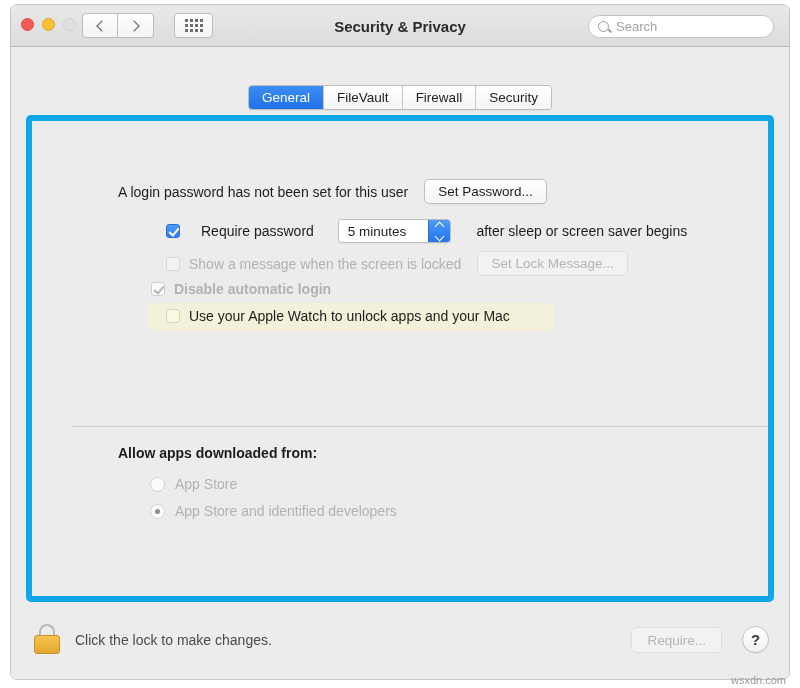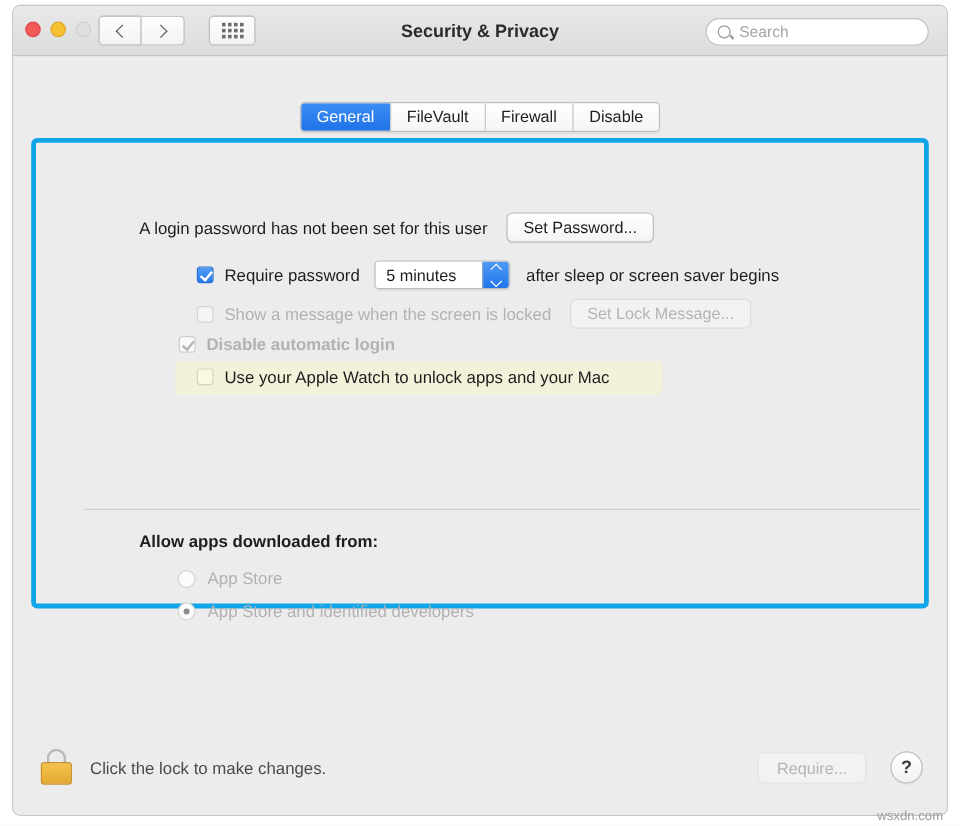--- a/index.html
+++ b/index.html
@@ -185,23 +185,23 @@
     background: linear-gradient(to bottom, #3c8ef3, #1f72e8);
     color: #ffffff;
   }
 
   
   #panel {
     position: absolute;
     left: 15px;
     top: 68px;
     width: 748px;
-    height: 392px;
+    height: 487px;
     background: #ececec;
-    border: 4px solid #0ea5e9;
+    border: 6px solid #0ea5e9;
     border-radius: 5px;
     box-sizing: border-box;
   }
 
   .row {
     position: absolute;
     display: flex;
     align-items: center;
   }
 
@@ -270,21 +270,21 @@
     transform: rotate(40deg);
   }
 
   .row-label {
     font-size: 14px;
     color: #1d1d1d;
     margin-left: 9px;
   }
   .row-label.dim { color: #b2b2b2; }
 
-  #require-row { left: 134px; top: 98px; }
+  #require-row { left: 134px; top: 98px; gap: 12px; }
 
   
   #interval-control {
     display: flex;
     align-items: stretch;
     margin-left: 12px;
     height: 24px;
     border: 1px solid #bcbcbc;
     border-radius: 4px;
     overflow: hidden;
@@ -520,21 +520,21 @@
     </div>
   </div>
 
   <div id="body-area">
 
     <div id="tabs">
       <div class="tab-strip">
         <div class="tab active">General</div>
         <div class="tab">FileVault</div>
         <div class="tab">Firewall</div>
-        <div class="tab">Disable</div>
+        <div class="tab">Security</div>
       </div>
     </div>
 
     <div id="panel">
 
       <div class="row" id="pw-row">
         <span id="pw-text">A login password has not been set for this user</span>
         <div class="push-btn" id="set-password-btn">Set Password...</div>
       </div>
 

